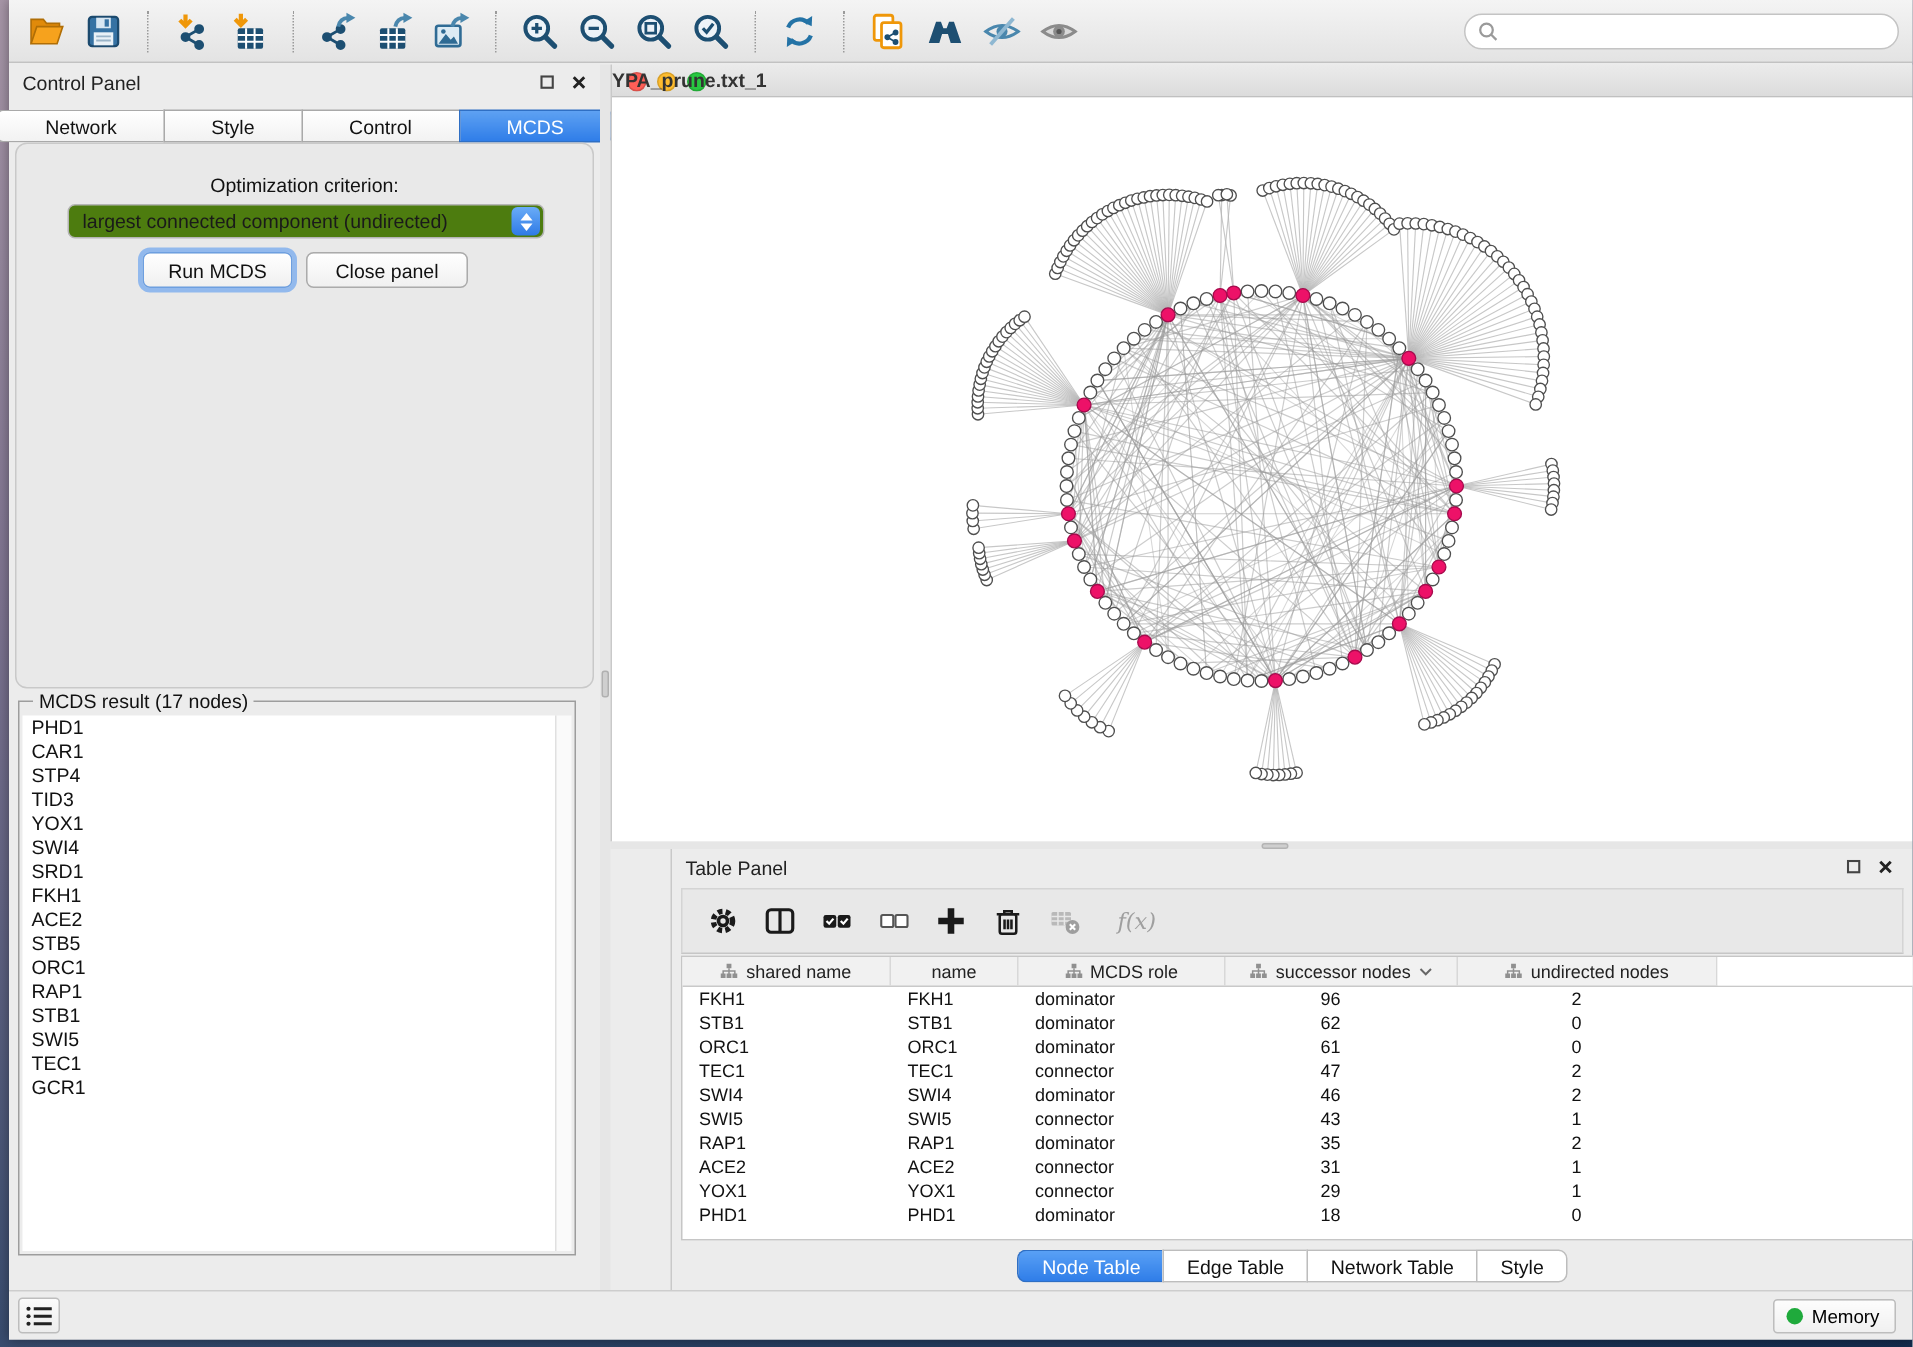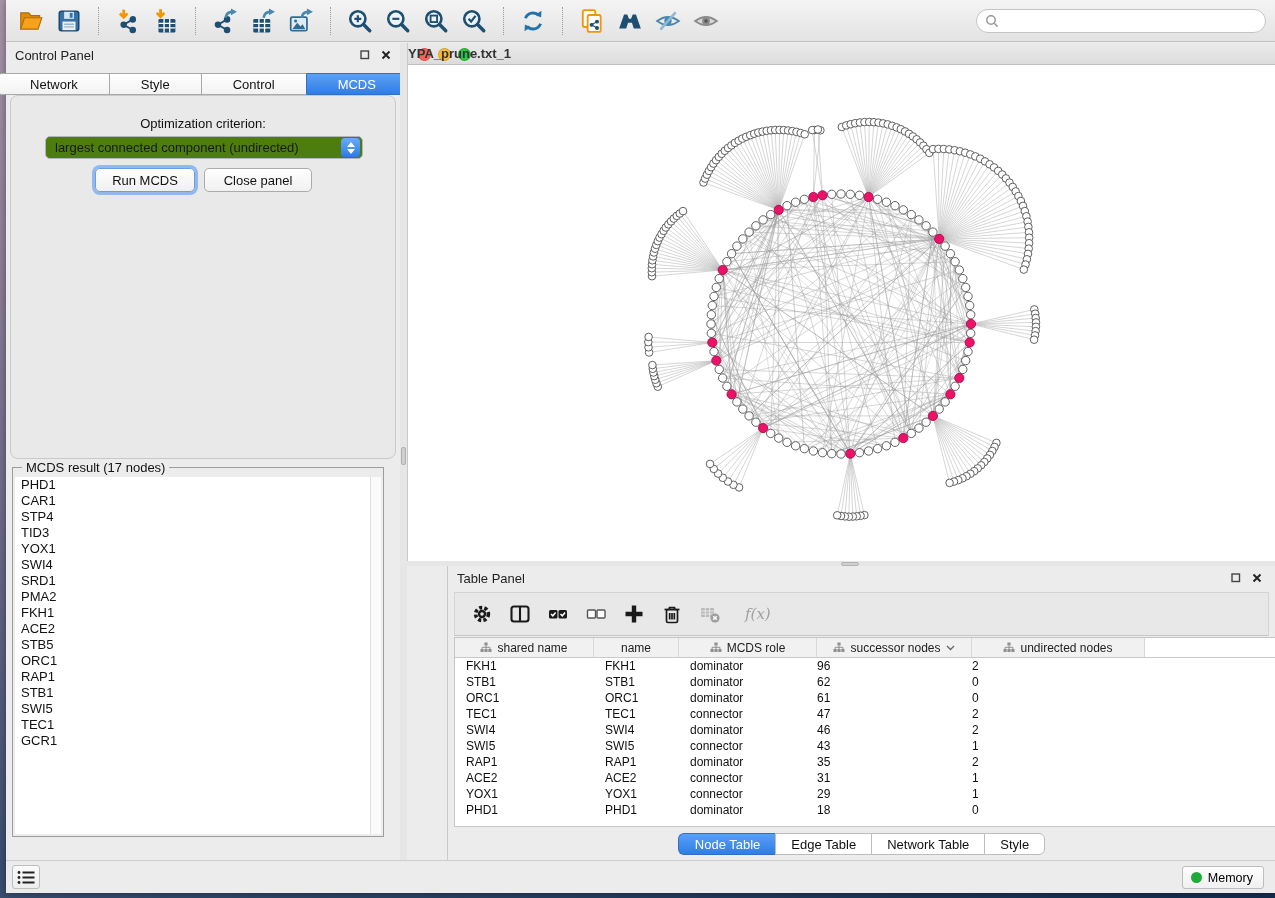--- a/index.html
+++ b/index.html
@@ -83,21 +83,21 @@
   .tp-btn.fx { width:36px; }
 
   .tablewrap { position:absolute; left:6px; top:71px; width:856px; height:190px; background:#fff; border:1px solid #c6c6c6; }
   .tbl-header { display:flex; height:20px; border-bottom:1px solid #c9c9c9; background:#f1f1f1; }
   .th-cell { display:flex; align-items:center; justify-content:center; gap:5px; font-size:12px; color:#222;
              border-right:1px solid #d8d8d8; height:100%; cursor:pointer; }
   .th-fill { flex:1; background:#fff; border-right:none; cursor:default; }
   .tbl-row { display:flex; height:16px; font-size:12px; color:#111; cursor:default; }
   .td { line-height:16px; white-space:nowrap; overflow:hidden; }
   .td.l { padding-left:11px; text-align:left; }
-  .td.r { padding-right:15px; text-align:left; }
+  .td.r { padding-right:15px; text-align:center; }
   .tbl-vscroll { position:absolute; right:0; top:20px; bottom:0; width:12px; background:#f4f4f4; border-left:1px solid #ddd; }
   .tbl-thumb { position:absolute; left:1.5px; top:2px; width:8px; height:100px; background:#c3c3c3; border-radius:4px; cursor:pointer; }
 
   .footer-tabs { position:absolute; left:0; right:0; top:267px; display:flex; justify-content:center; }
   .f-tab { height:22px; padding:0 15px; display:flex; align-items:center; background:#fff; border:1px solid #bdbdbd;
            border-right-width:0; font-size:13px; cursor:pointer; color:#111; }
   .f-tab:first-child { border-radius:6px 0 0 6px; }
   .f-tab:last-child { border-right-width:1px; border-radius:0 6px 6px 0; }
   .f-tab.active { background:linear-gradient(#59a0f5,#2f7de8); color:#fff; border-color:#2f6fc4;padding-left:16px; }
 
@@ -314,21 +314,20 @@
     <div class="groupbox">
       <span class="groupbox-legend">MCDS result (17 nodes)</span>
       <div class="mcds-list" id="mcds-list">
           <div class="mcds-item">PHD1</div>
           <div class="mcds-item">CAR1</div>
           <div class="mcds-item">STP4</div>
           <div class="mcds-item">TID3</div>
           <div class="mcds-item">YOX1</div>
           <div class="mcds-item">SWI4</div>
           <div class="mcds-item">SRD1</div>
-          <div class="mcds-item">PMA2</div>
           <div class="mcds-item">FKH1</div>
           <div class="mcds-item">ACE2</div>
           <div class="mcds-item">STB5</div>
           <div class="mcds-item">ORC1</div>
           <div class="mcds-item">RAP1</div>
           <div class="mcds-item">STB1</div>
           <div class="mcds-item">SWI5</div>
           <div class="mcds-item">TEC1</div>
           <div class="mcds-item">GCR1</div>
         </div>

